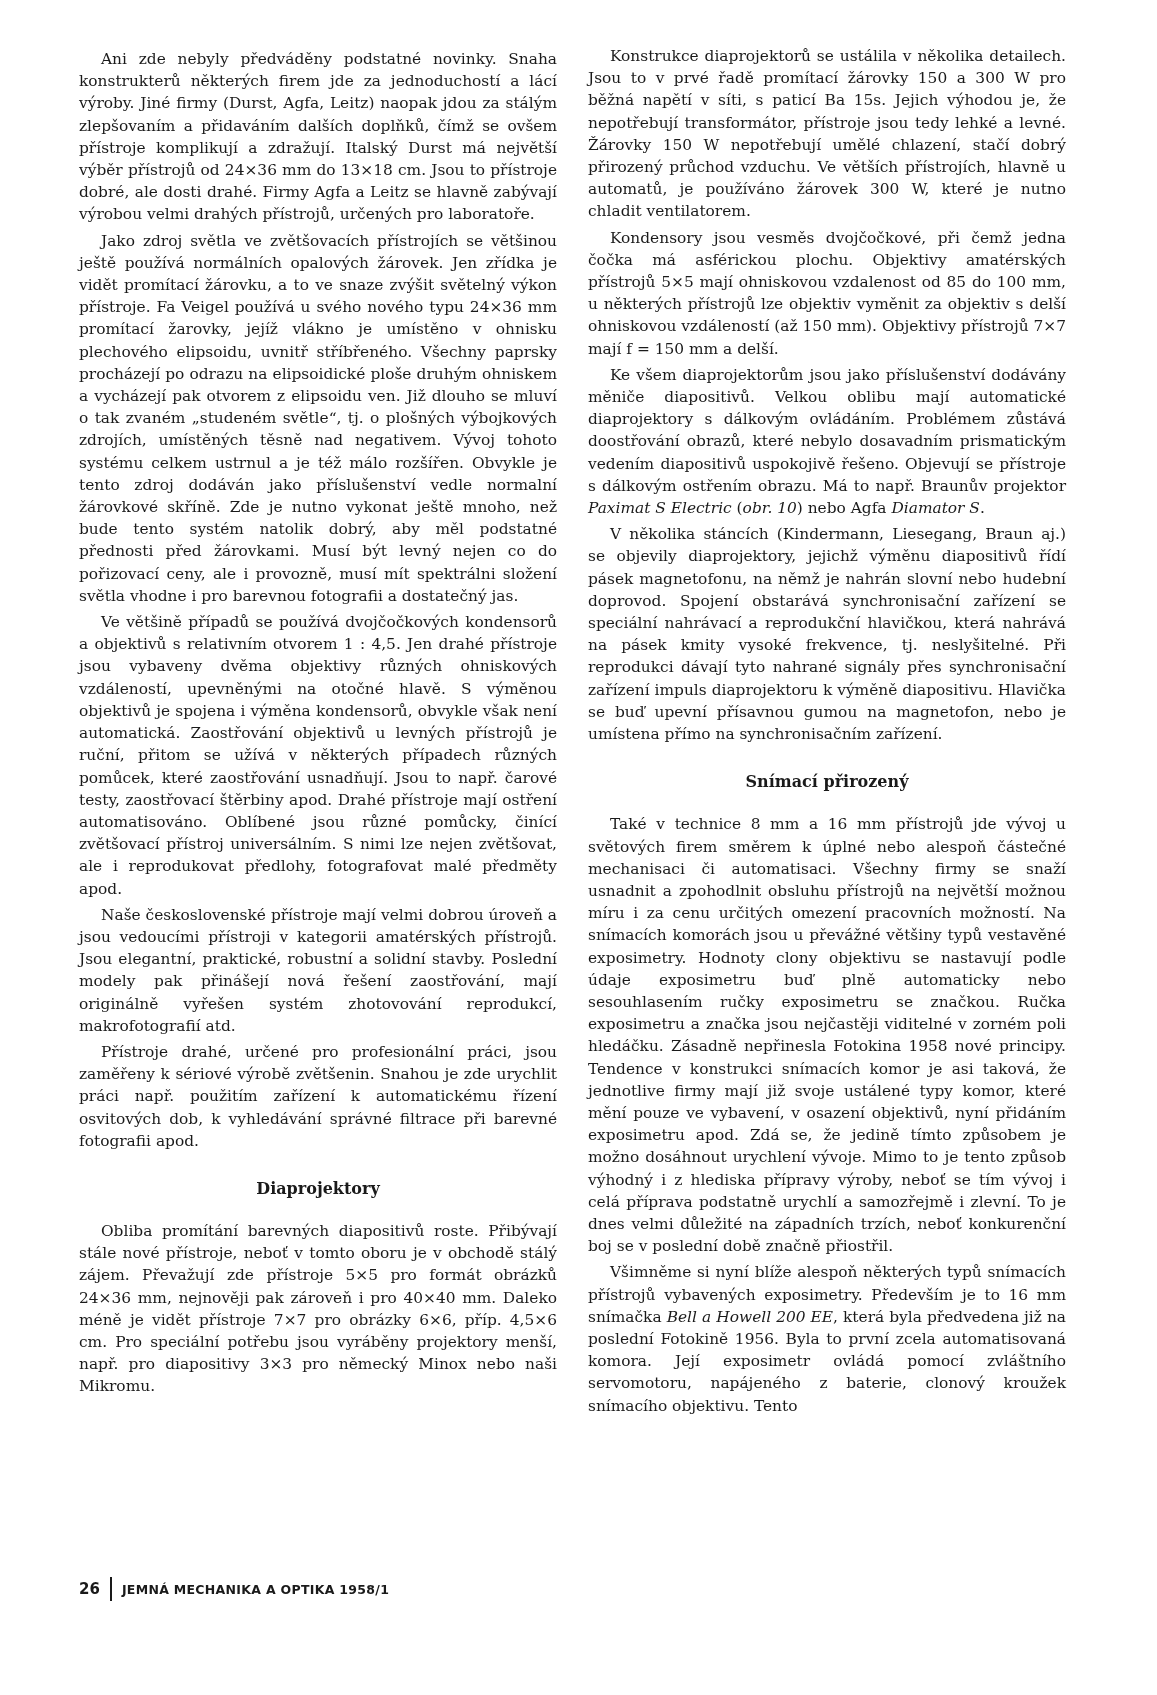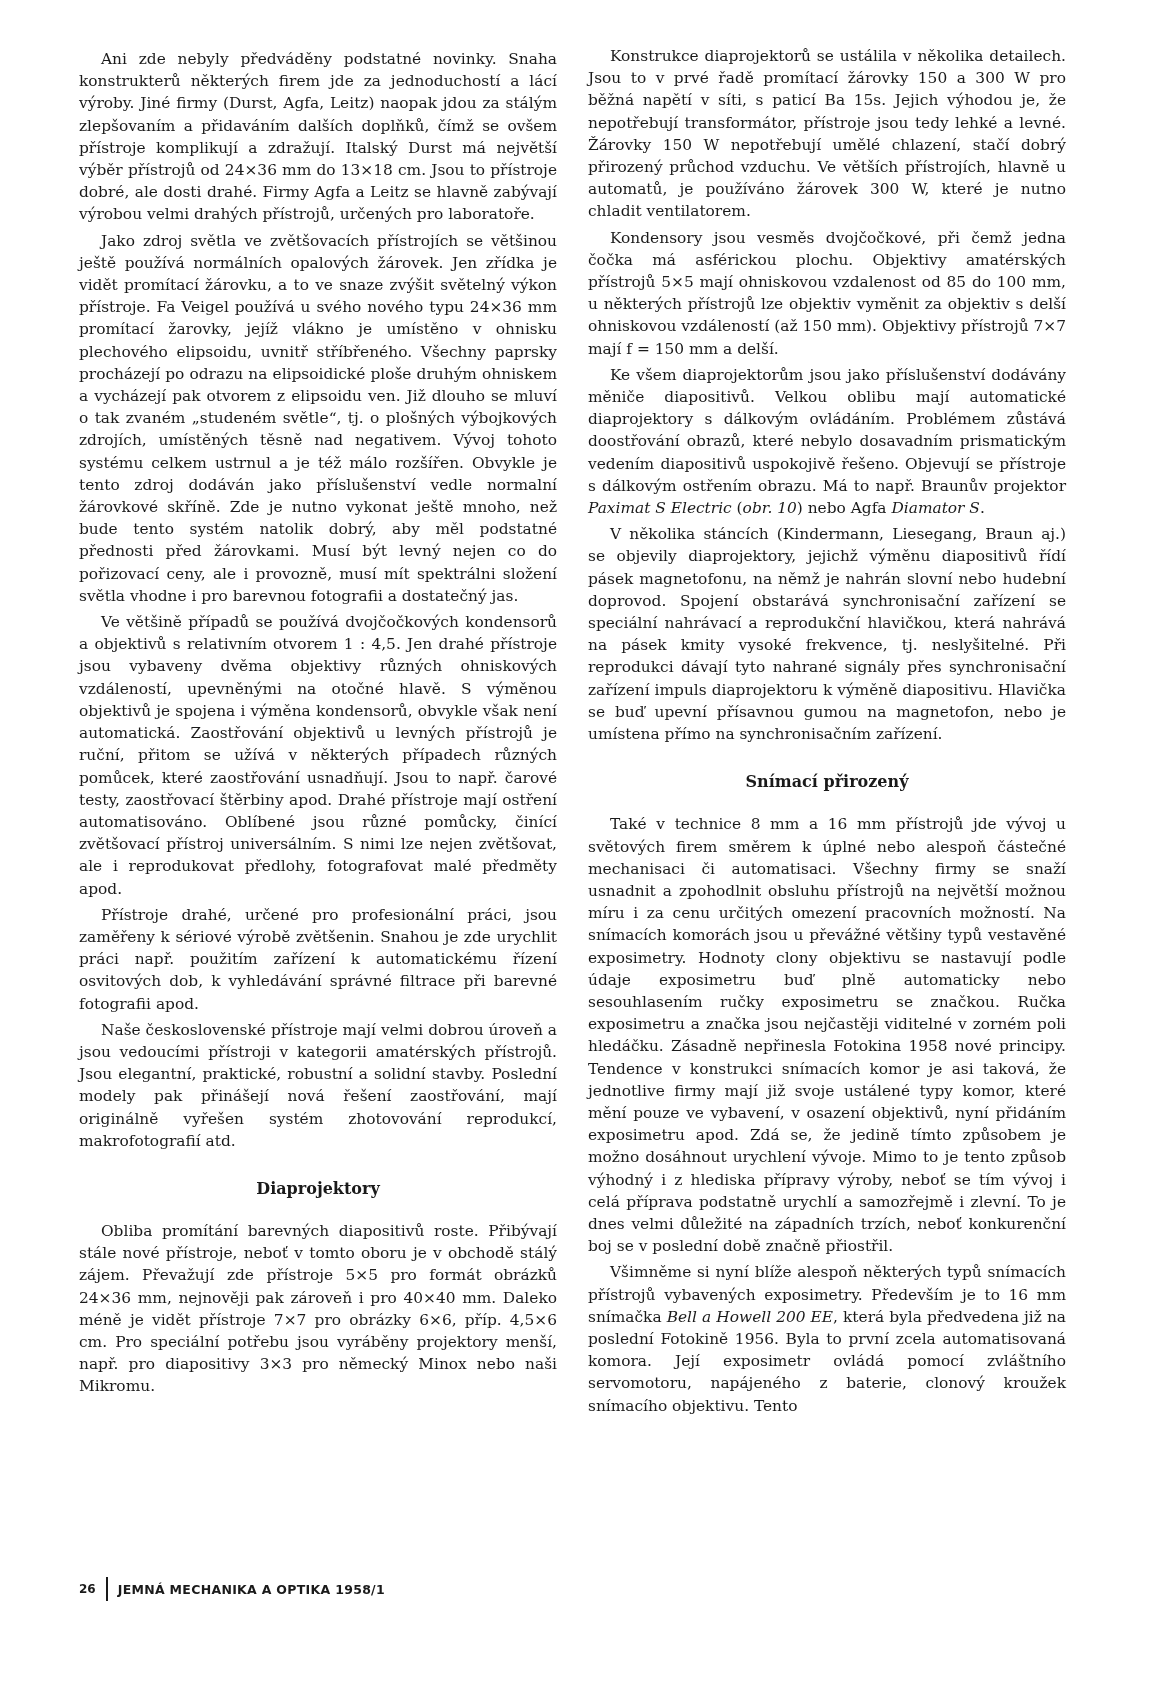--- a/index.html
+++ b/index.html
@@ -21,33 +21,33 @@
     }
     .heading.spaced { margin-top: 26px; margin-bottom: 20px; }
     p.para { margin: 0 0 4px 0; text-indent: 22px; }
     .col-right p.para:first-child { margin-top: -33px; }
     em { }
     .footer {
       position: absolute; left: 79px; top: 1577px;
       display: flex; align-items: center; gap: 10px;
       font-family: "DejaVu Sans", "Liberation Sans", sans-serif;
     }
-    .page-num { font-weight: bold; font-size: 12px; }
+    .page-num { font-weight: bold; font-size: 15px; }
     .footer-rule { width: 2px; height: 24px; background: #1a1a1a; }
     .journal { font-size: 12.5px; font-weight: bold; letter-spacing: 0.3px; }
   </style>
 </head>
 <body>
 
 <div class="col col-left">
   <p class="para">Ani zde nebyly předváděny podstatné novinky. Snaha konstrukterů některých firem jde za jednoduchostí a lácí výroby. Jiné firmy (Durst, Agfa, Leitz) naopak jdou za stálým zlepšovaním a přidaváním dalších doplňků, čímž se ovšem přístroje komplikují a zdražují. Italský Durst má největší výběr přístrojů od 24×36 mm do 13×18 cm. Jsou to přístroje dobré, ale dosti drahé. Firmy Agfa a Leitz se hlavně zabývají výrobou velmi drahých přístrojů, určených pro laboratoře.</p>
   <p class="para">Jako zdroj světla ve zvětšovacích přístrojích se většinou ještě používá normálních opalových žárovek. Jen zřídka je vidět promítací žárovku, a to ve snaze zvýšit světelný výkon přístroje. Fa Veigel používá u svého nového typu 24×36 mm promítací žarovky, jejíž vlákno je umístěno v ohnisku plechového elipsoidu, uvnitř stříbřeného. Všechny paprsky procházejí po odrazu na elipsoidické ploše druhým ohniskem a vycházejí pak otvorem z elipsoidu ven. Již dlouho se mluví o tak zvaném „studeném světle“, tj. o plošných výbojkových zdrojích, umístěných těsně nad negativem. Vývoj tohoto systému celkem ustrnul a je též málo rozšířen. Obvykle je tento zdroj dodáván jako příslušenství vedle normalní žárovkové skříně. Zde je nutno vykonat ještě mnoho, než bude tento systém natolik dobrý, aby měl podstatné přednosti před žárovkami. Musí být levný nejen co do pořizovací ceny, ale i provozně, musí mít spektrálni složení světla vhodne i pro barevnou fotografii a dostatečný jas.</p>
   <p class="para">Ve většině případů se používá dvojčočkových kondensorů a objektivů s relativním otvorem 1 : 4,5. Jen drahé přístroje jsou vybaveny dvěma objektivy různých ohniskových vzdáleností, upevněnými na otočné hlavě. S výměnou objektivů je spojena i výměna kondensorů, obvykle však není automatická. Zaostřování objektivů u levných přístrojů je ruční, přitom se užívá v některých případech různých pomůcek, které zaostřování usnadňují. Jsou to např. čarové testy, zaostřovací štěrbiny apod. Drahé přístroje mají ostření automatisováno. Oblíbené jsou různé pomůcky, činící zvětšovací přístroj universálním. S nimi lze nejen zvětšovat, ale i reprodukovat předlohy, fotografovat malé předměty apod.</p>
+  <p class="para">Naše československé přístroje mají velmi dobrou úroveň a jsou vedoucími přístroji v kategorii amatérských přístrojů. Jsou elegantní, praktické, robustní a solidní stavby. Poslední modely pak přinášejí nová řešení zaostřování, mají originálně vyřešen systém zhotovování reprodukcí, makrofotografií atd.</p>
   <p class="para">Přístroje drahé, určené pro profesionální práci, jsou zaměřeny k sériové výrobě zvětšenin. Snahou je zde urychlit práci např. použitím zařízení k automatickému řízení osvitových dob, k vyhledávání správné filtrace při barevné fotografii apod.</p>
-  <p class="para">Naše československé přístroje mají velmi dobrou úroveň a jsou vedoucími přístroji v kategorii amatérských přístrojů. Jsou elegantní, praktické, robustní a solidní stavby. Poslední modely pak přinášejí nová řešení zaostřování, mají originálně vyřešen systém zhotovování reprodukcí, makrofotografií atd.</p>
   <div class="heading spaced">Diaprojektory</div>
   <p class="para">Obliba promítání barevných diapositivů roste. Přibývají stále nové přístroje, neboť v tomto oboru je v obchodě stálý zájem. Převažují zde přístroje 5×5 pro formát obrázků 24×36 mm, nejnověji pak zároveň i pro 40×40 mm. Daleko méně je vidět přístroje 7×7 pro obrázky 6×6, příp. 4,5×6 cm. Pro speciální potřebu jsou vyráběny projektory menší, např. pro diapositivy 3×3 pro německý Minox nebo naši Mikromu.</p>
 </div>
 
 <div class="col col-right">
   <p class="para">Konstrukce diaprojektorů se ustálila v několika detailech. Jsou to v prvé řadě promítací žárovky 150 a 300 W pro běžná napětí v síti, s paticí Ba 15s. Jejich výhodou je, že nepotřebují transformátor, přístroje jsou tedy lehké a levné. Žárovky 150 W nepotřebují umělé chlazení, stačí dobrý přirozený průchod vzduchu. Ve větších přístrojích, hlavně u automatů, je používáno žárovek 300 W, které je nutno chladit ventilatorem.</p>
   <p class="para">Kondensory jsou vesměs dvojčočkové, při čemž jedna čočka má asférickou plochu. Objektivy amatérských přístrojů 5×5 mají ohniskovou vzdalenost od 85 do 100 mm, u některých přístrojů lze objektiv vyměnit za objektiv s delší ohniskovou vzdáleností (až 150 mm). Objektivy přístrojů 7×7 mají f = 150 mm a delší.</p>
   <p class="para"><span>Ke všem diaprojektorům jsou jako příslušenství dodávány měniče diapositivů. Velkou oblibu mají automatické diaprojektory s dálkovým ovládáním. Problémem zůstává doostřování obrazů, které nebylo dosavadním prismatickým vedením diapositivů uspokojivě řešeno. Objevují se přístroje s dálkovým ostřením obrazu. Má to např. Braunův projektor </span><em>Paximat S Electric</em><span> (</span><em>obr. 10</em><span>) nebo Agfa </span><em>Diamator S</em><span>.</span></p>
   <p class="para">V několika stáncích (Kindermann, Liesegang, Braun aj.) se objevily diaprojektory, jejichž výměnu diapositivů řídí pásek magnetofonu, na němž je nahrán slovní nebo hudební doprovod. Spojení obstarává synchronisační zařízení se speciální nahrávací a reprodukční hlavičkou, která nahrává na pásek kmity vysoké frekvence, tj. neslyšitelné. Při reprodukci dávají tyto nahrané signály přes synchronisační zařízení impuls diaprojektoru k výměně diapositivu. Hlavička se buď upevní přísavnou gumou na magnetofon, nebo je umístena přímo na synchronisačním zařízení.</p>
   <div class="heading spaced">Snímací přirozený</div>

